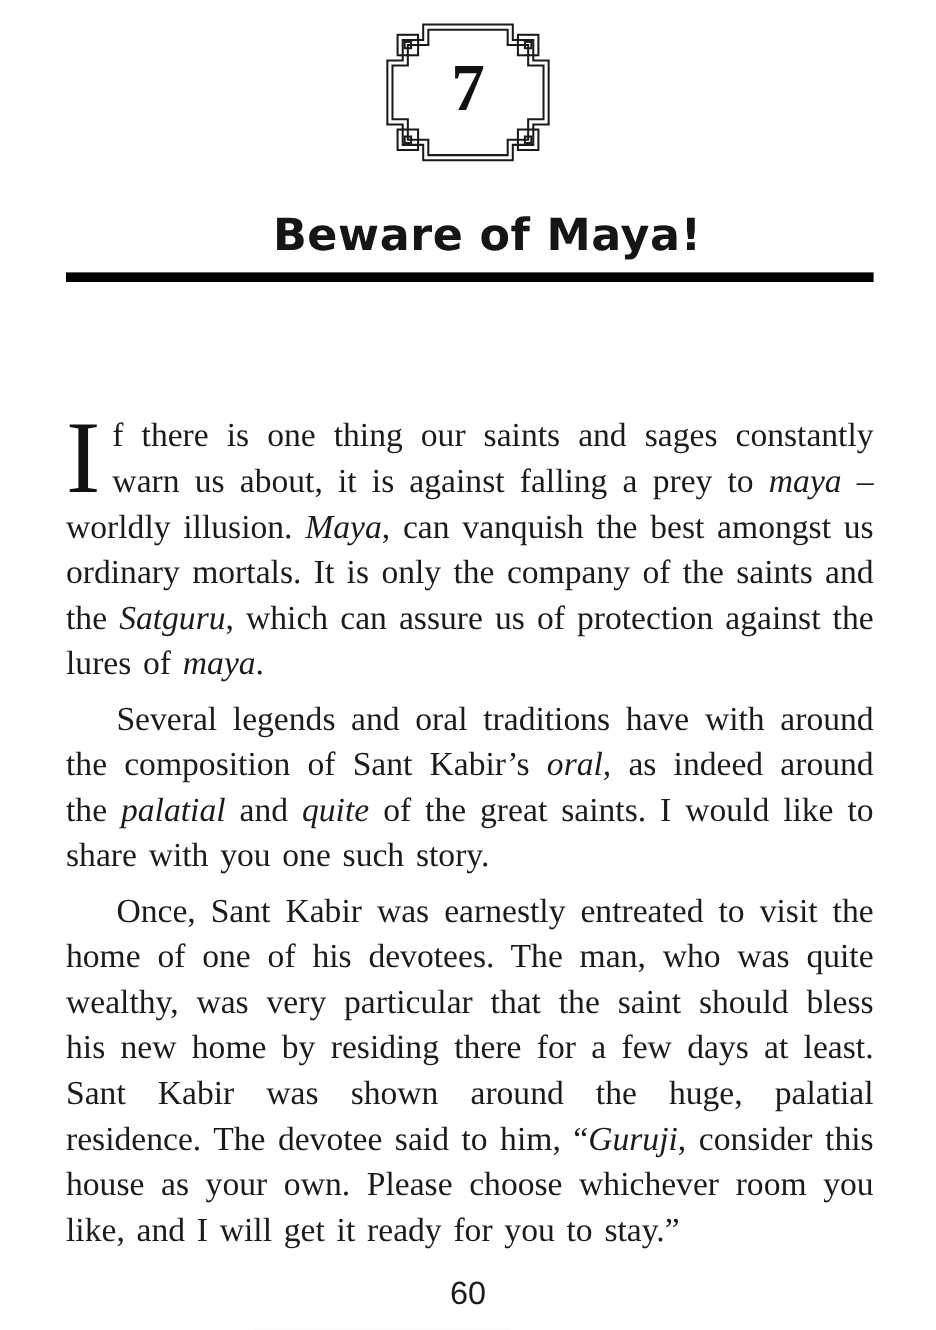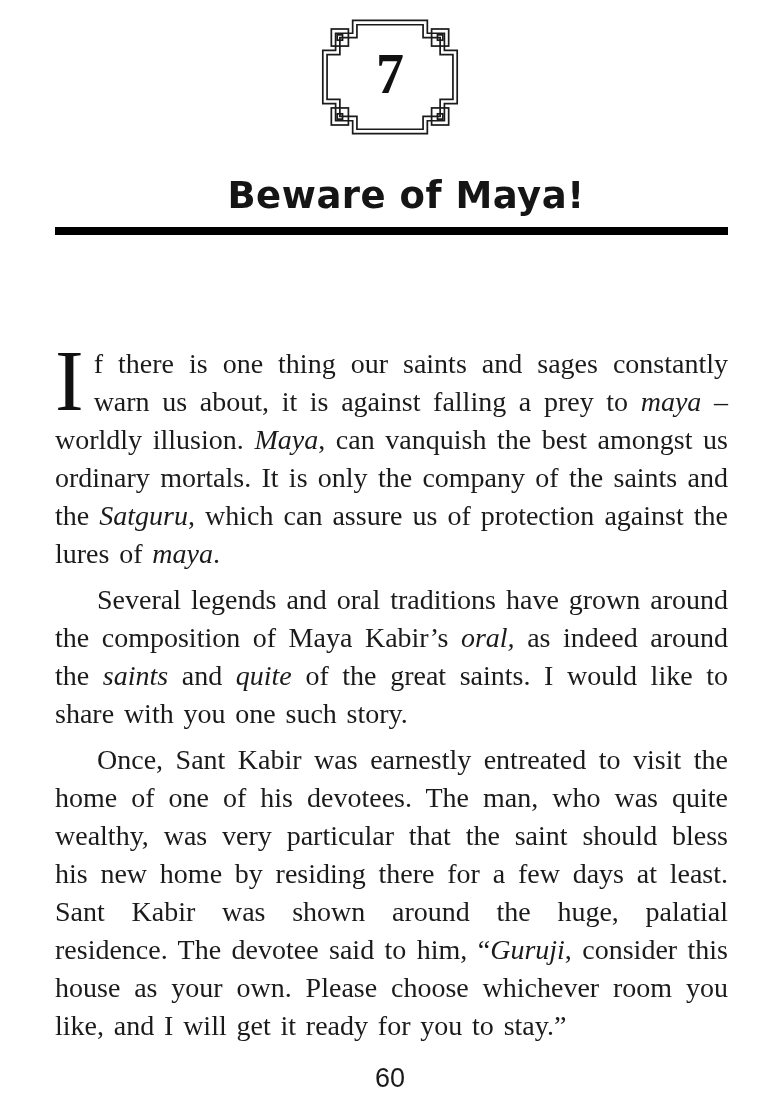--- a/index.html
+++ b/index.html
@@ -106,19 +106,19 @@
     </svg>
     <div class="chapter-num">7</div>
   </div>
 
   <h1 class="title">Beware of Maya!</h1>
 
   <div class="rule" style="background: rgb(0, 0, 0);"></div>
 
   <div class="body-text">
       <p class="has-dropcap"><span class="dropcap">I</span><span>f there is one thing our saints and sages constantly warn us about, it is against falling a prey to </span><em>maya</em><span> – worldly illusion. </span><em>Maya</em><span>, can vanquish the best amongst us ordinary mortals. It is only the company of the saints and the </span><em>Satguru</em><span>, which can assure us of protection against the lures of </span><em>maya</em><span>.</span></p>
-      <p><span>Several legends and oral traditions have grown around the composition of Maya Kabir’s </span><em>oral,</em><span> as indeed around the </span><em>saints</em><span> and </span><em>quite</em><span> of the great saints. I would like to share with you one such story.</span></p>
+      <p><span>Several legends and oral traditions have with around the composition of Sant Kabir’s </span><em>oral,</em><span> as indeed around the </span><em>palatial</em><span> and </span><em>quite</em><span> of the great saints. I would like to share with you one such story.</span></p>
       <p><span>Once, Sant Kabir was earnestly entreated to visit the home of one of his devotees. The man, who was quite wealthy, was very particular that the saint should bless his new home by residing there for a few days at least. Sant Kabir was shown around the huge, palatial residence. The devotee said to him, “</span><em>Guruji</em><span>, consider this house as your own. Please choose whichever room you like, and I will get it ready for you to stay.”</span></p>
     </div>
 
   <div class="page-number">60</div>
 
 </div>
 
 </body></html>

